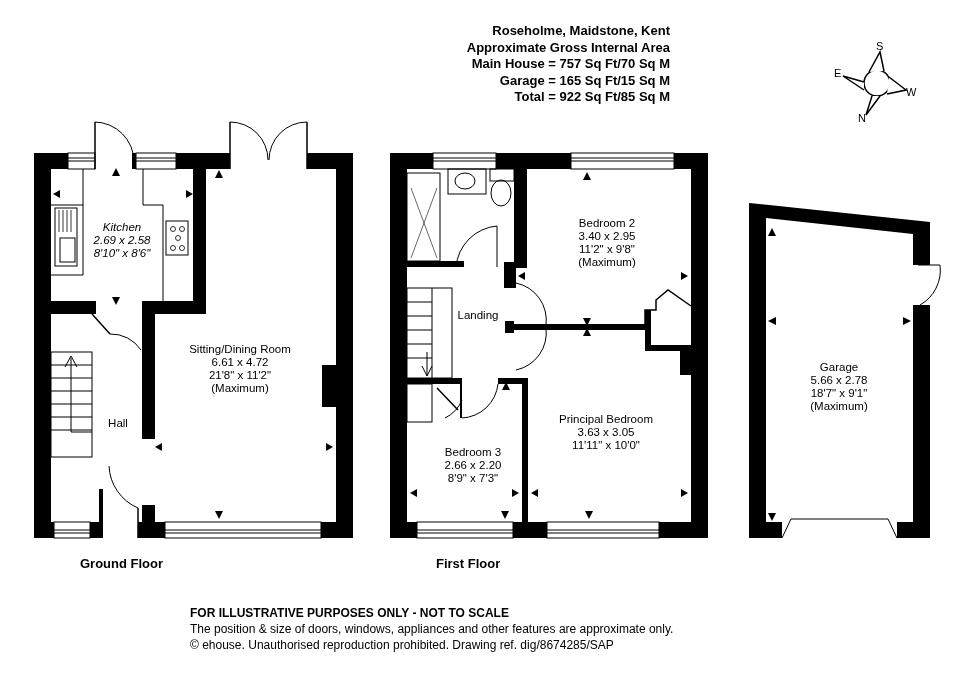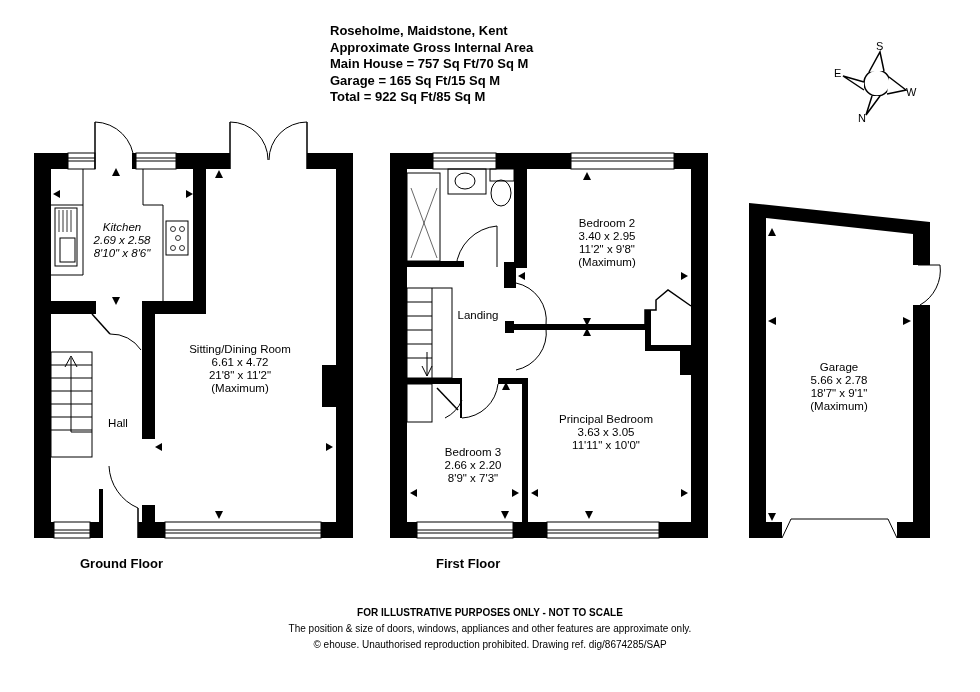--- a/index.html
+++ b/index.html
@@ -1,26 +1,26 @@
 <!DOCTYPE html>
 <html><head>
 <meta charset="utf-8">
 <style>
   html, body { margin: 0; padding: 0; background: #ffffff; }
   body { width: 980px; height: 692px; position: relative; overflow: hidden;
          font-family: "Liberation Sans", sans-serif; color: #000; }
-  .header { position: absolute; left: 330px; top: 23px; width: 340px; text-align: left;
+  .header { position: absolute; left: 330px; top: 23px; width: 340px; text-align: right;
             font-weight: bold; font-size: 13px; line-height: 16.5px; }
   .header div { white-space: nowrap; }
   .plan { position: absolute; left: 0; top: 0; }
   .room-label { position: absolute; text-align: center; font-size: 11.5px; line-height: 13px;
                 white-space: nowrap; transform: translateX(-50%); }
   .floor-label { position: absolute; font-weight: bold; font-size: 13px; margin-left: 46px; }
-  .footer { position: absolute; left: 190px; top: 605px; width: 600px; text-align: center;
-            font-size: 10px; line-height: 16px; }
+  .footer { position: absolute; left: 190px; top: 605px; width: 600px; text-align: left;
+            font-size: 12px; line-height: 16px; }
   .footer .disc { font-weight: bold; }
   .compass-letter { position: absolute; font-size: 11px; }
 </style>
 </head>
 <body>
 
 <div class="header">
   <div>Roseholme, Maidstone, Kent</div>
   <div>Approximate Gross Internal Area</div>
   <div>Main House = 757 Sq Ft/70 Sq M</div>

